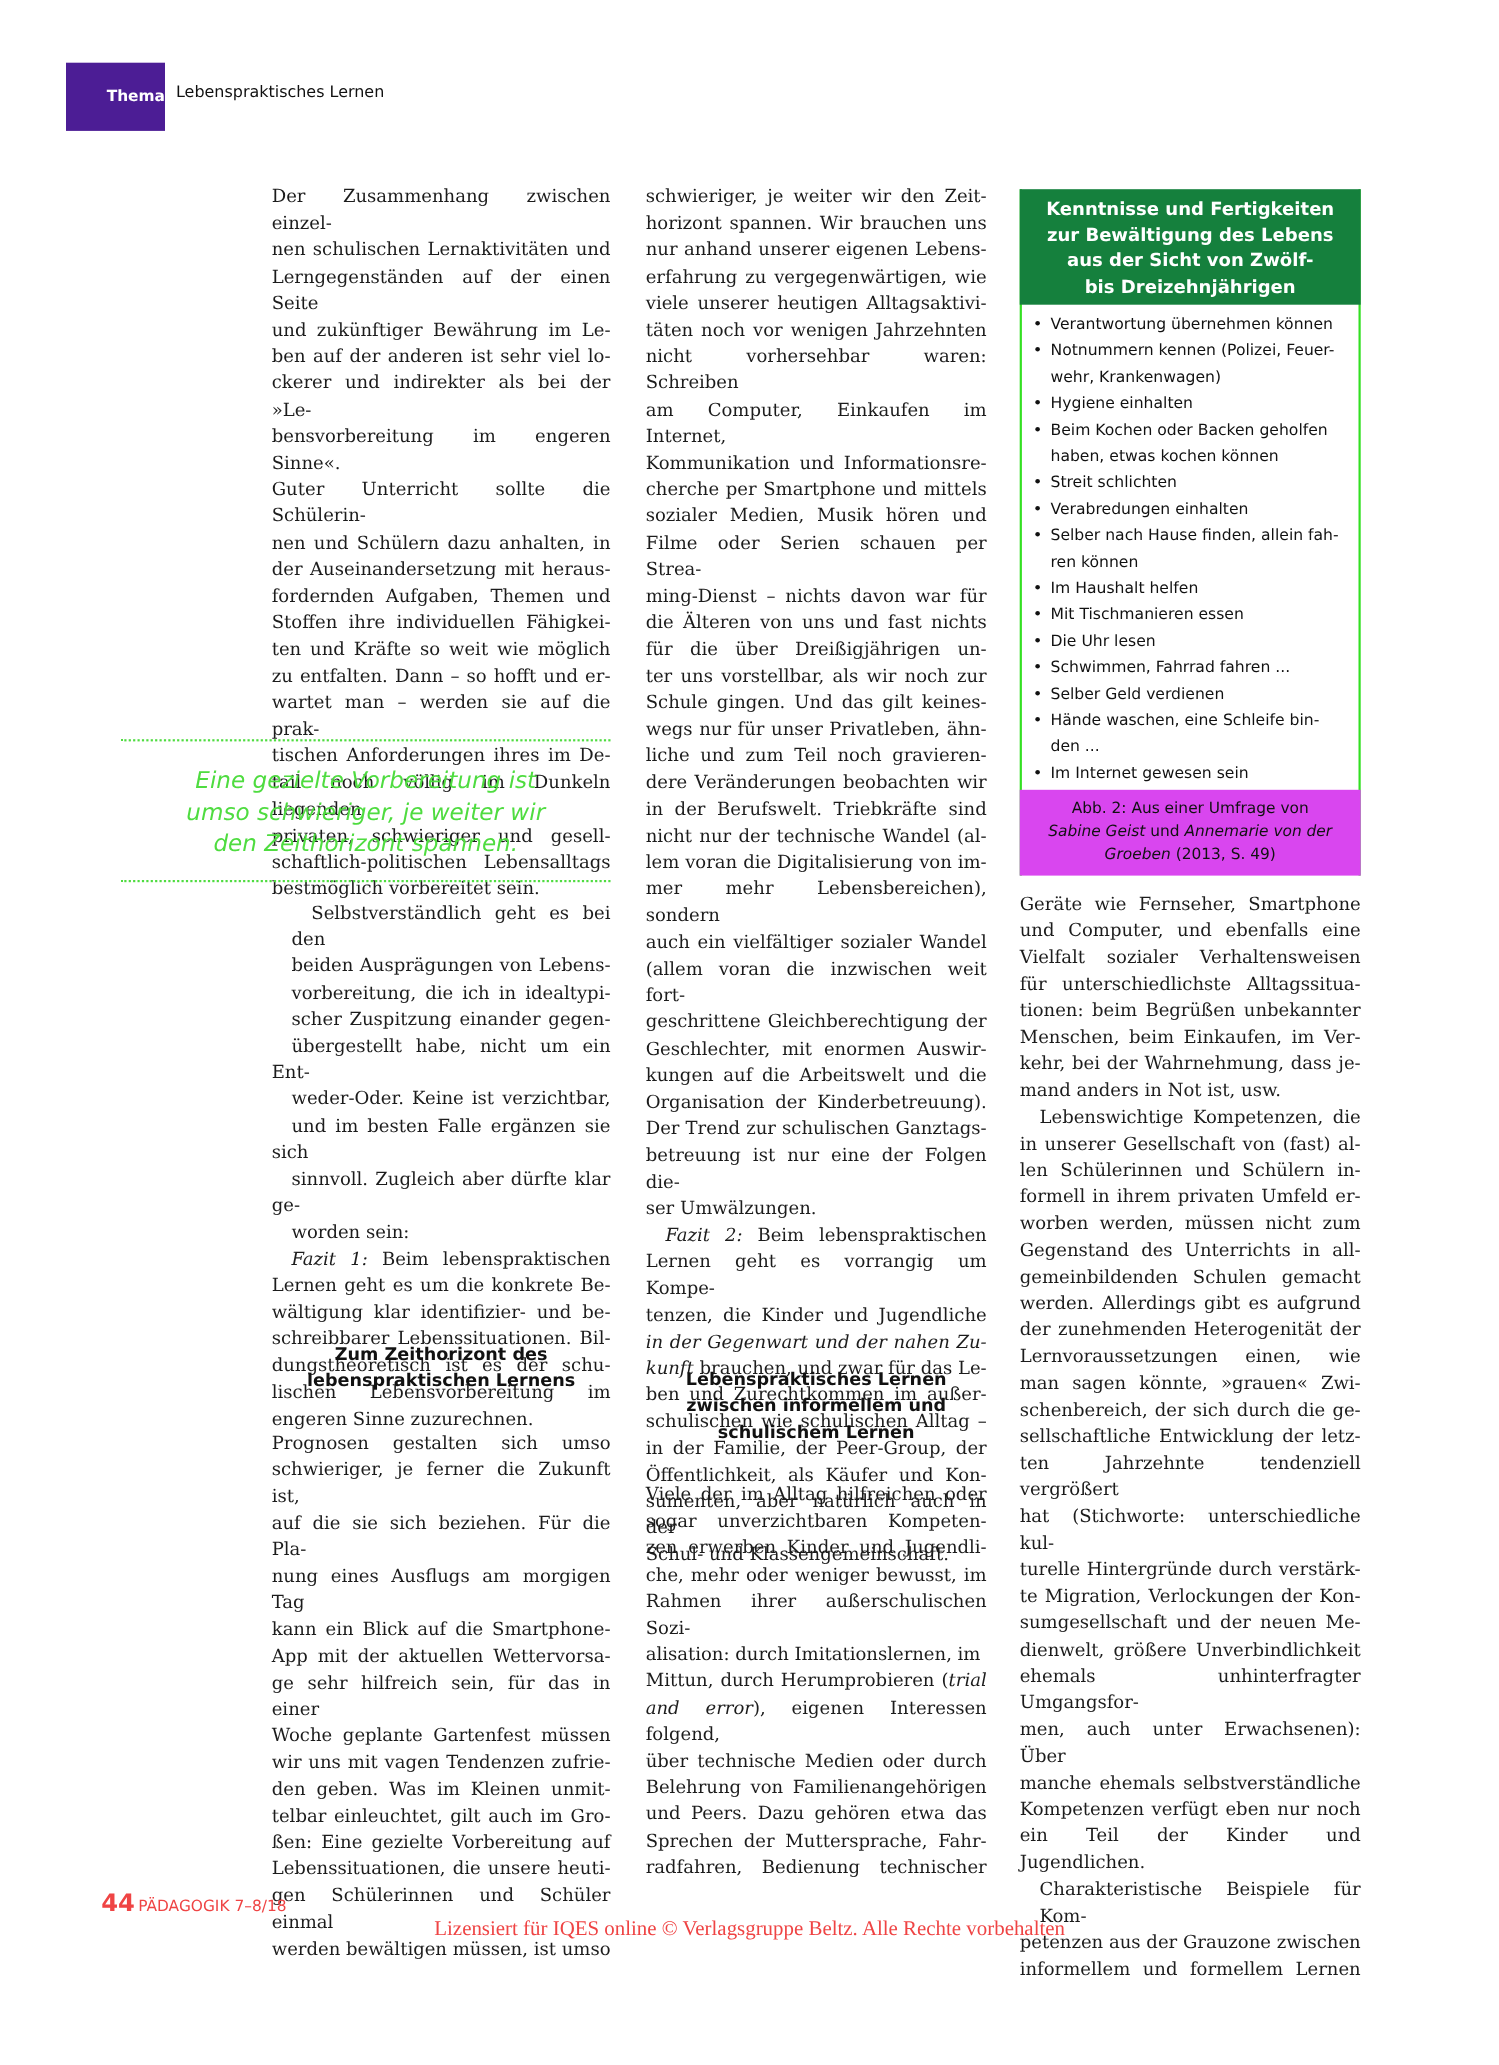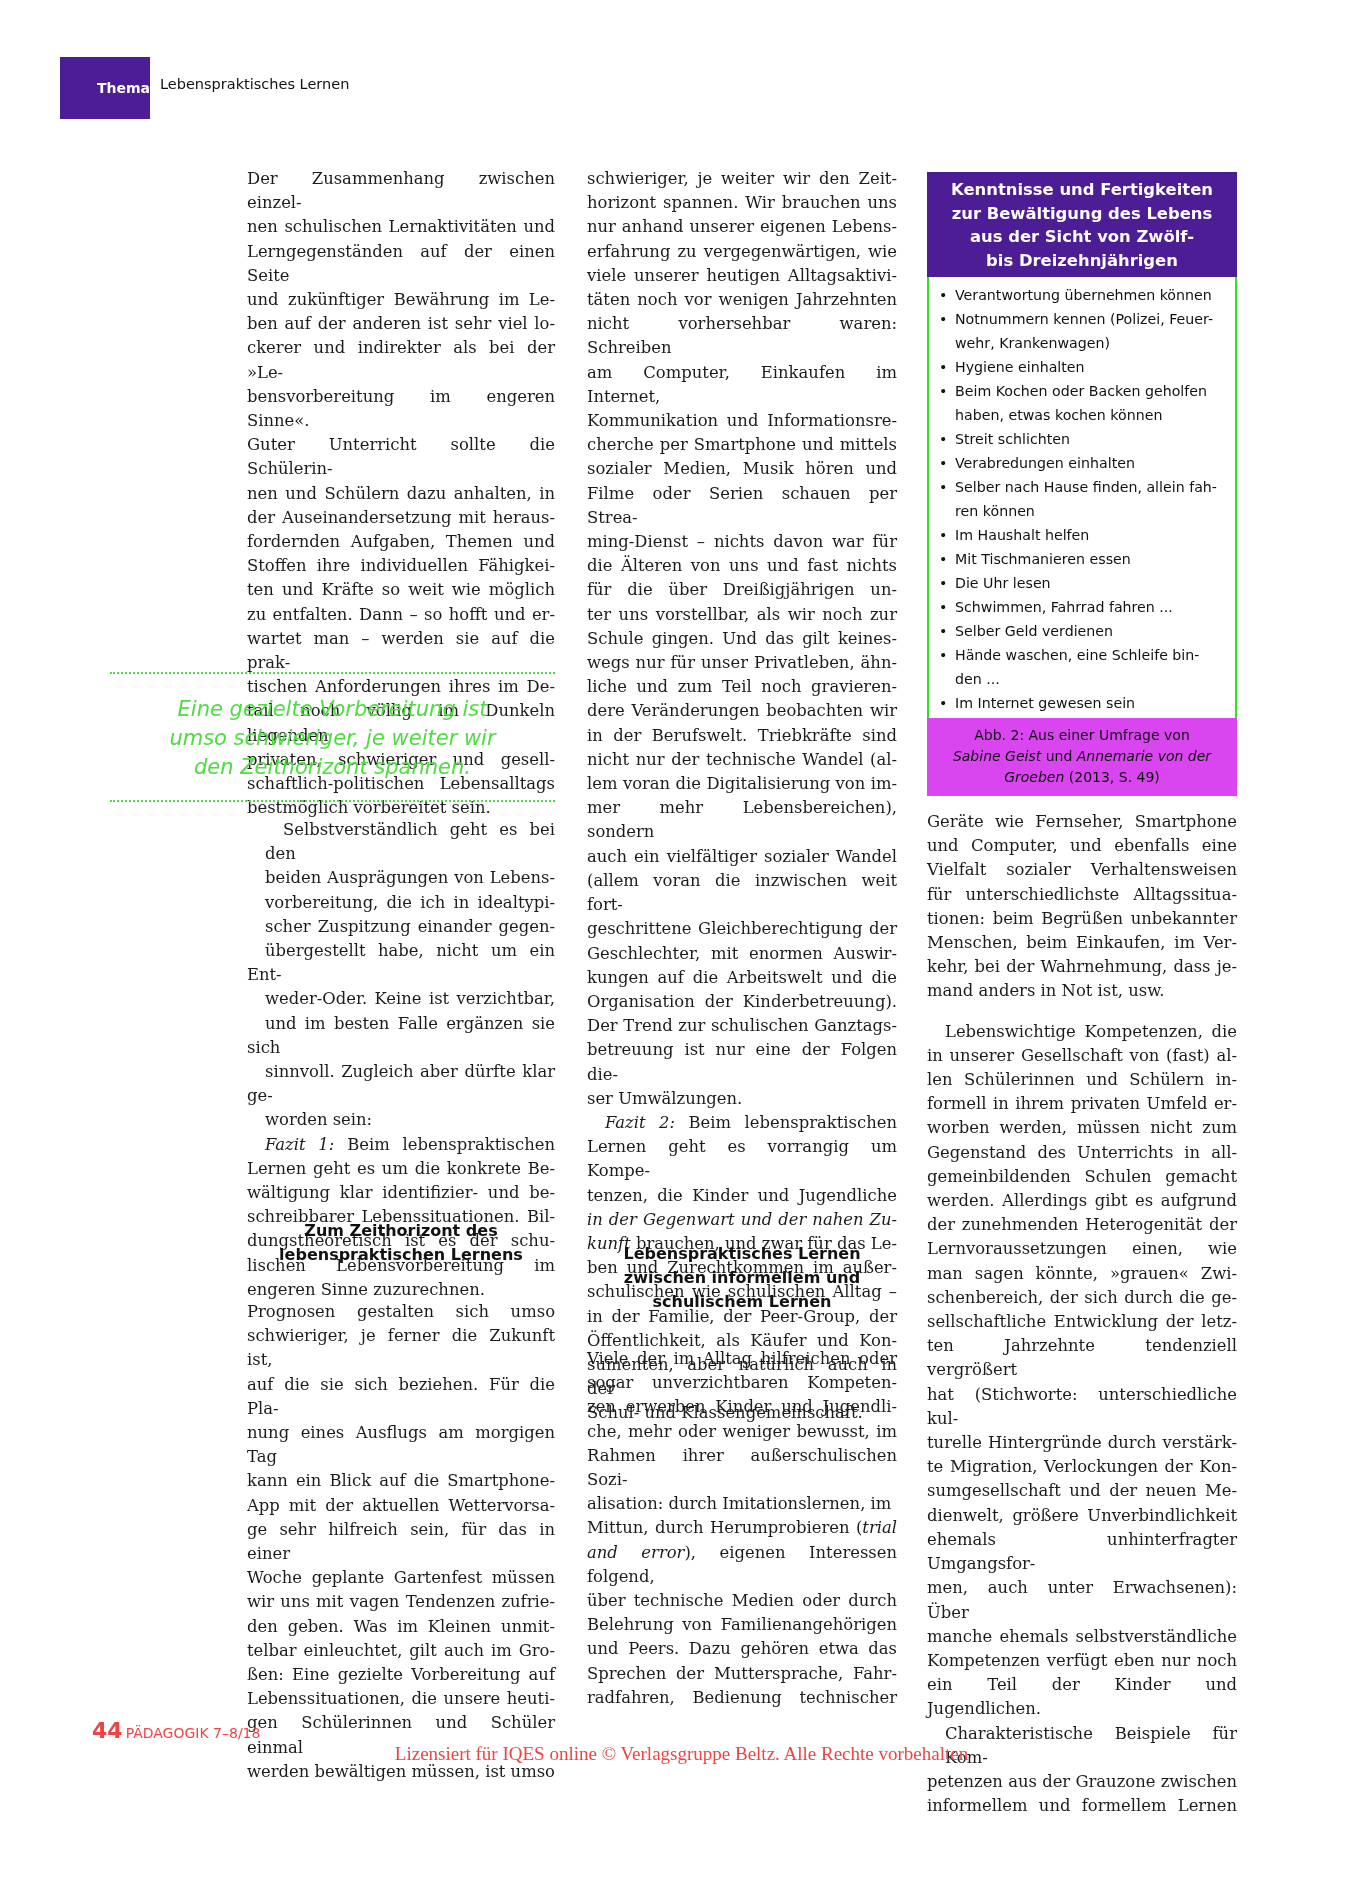--- a/index.html
+++ b/index.html
@@ -34,21 +34,21 @@
       padding: 21px 0 18px 0;
       font-family: "DejaVu Sans", sans-serif; font-size: 21px; line-height: 29px;
       color: #4fdc40; text-align: center;
     }
     .pull span { display: block; font-style: italic; }
     .box {
       left: 927px; top: 172px; width: 310px;
       border-left: 2px solid #33e022; border-right: 2px solid #33e022; box-sizing: border-box;
     }
     .box-head {
-      background: #4c1d95; color: #fff; margin: 0 -2px;
+      background: #15803d; color: #fff; margin: 0 -2px;
       font-family: "DejaVu Sans", sans-serif; font-weight: bold; font-size: 16.4px; line-height: 23.5px;
       text-align: center; padding: 6px 6px 5px;
     }
     .box-head span { display: block; }
     .box-list { list-style: none; margin: 0; padding: 6px 0 3px 10px;
       font-family: "DejaVu Sans", sans-serif; font-size: 14.2px; line-height: 24px; color: #111; }
     .box-list li { position: relative; padding-left: 16px; }
     .box-list li::before { content: "•"; position: absolute; left: 0; top: 0; }
     .box-list li span.l { display: block; }
     .caption {
@@ -297,21 +297,21 @@
       <span class="l">Geräte wie Fernseher, Smartphone</span>
       <span class="l">und Computer, und ebenfalls eine</span>
       <span class="l">Vielfalt sozialer Verhaltensweisen</span>
       <span class="l">für unterschiedlichste Alltagssitua-</span>
       <span class="l">tionen: beim Begrüßen unbekannter</span>
       <span class="l">Menschen, beim Einkaufen, im Ver-</span>
       <span class="l">kehr, bei der Wahrnehmung, dass je-</span>
       <span class="l last">mand anders in Not ist, usw.</span>
     </p>
   <p>
-      <span class="l" style="padding-left: 18px; margin-top: 16px;">Lebenswichtige Kompetenzen, die</span>
+      <span class="l" style="padding-left: 18px;">Lebenswichtige Kompetenzen, die</span>
       <span class="l">in unserer Gesellschaft von (fast) al-</span>
       <span class="l">len Schülerinnen und Schülern in-</span>
       <span class="l">formell in ihrem privaten Umfeld er-</span>
       <span class="l">worben werden, müssen nicht zum</span>
       <span class="l">Gegenstand des Unterrichts in all-</span>
       <span class="l">gemeinbildenden Schulen gemacht</span>
       <span class="l">werden. Allerdings gibt es aufgrund</span>
       <span class="l">der zunehmenden Heterogenität der</span>
       <span class="l">Lernvoraussetzungen einen, wie</span>
       <span class="l">man sagen könnte, »grauen« Zwi-</span>

